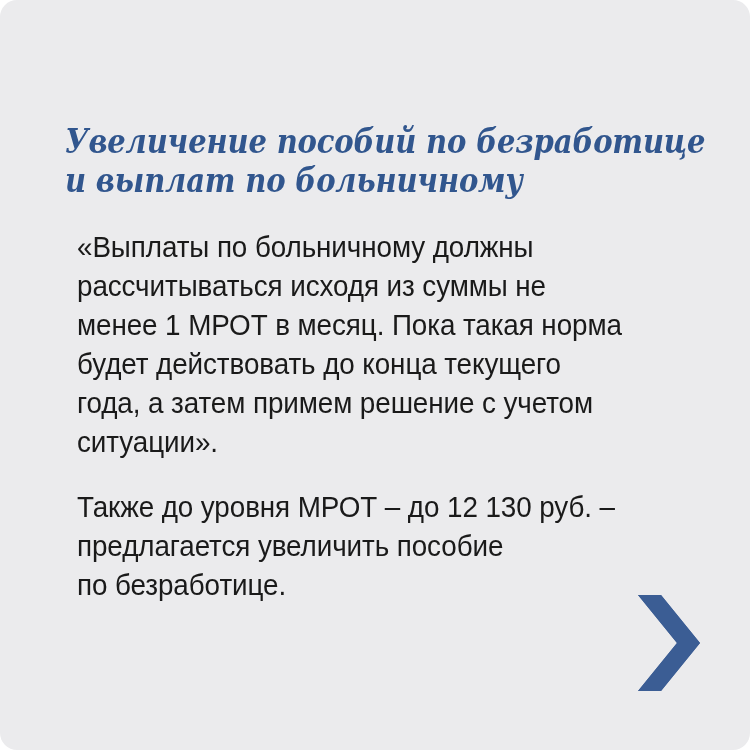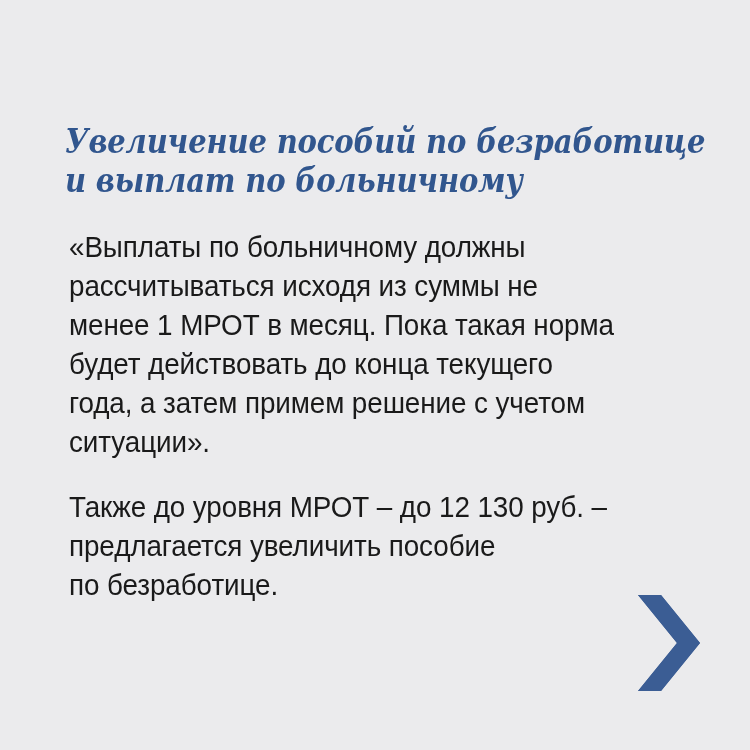--- a/index.html
+++ b/index.html
@@ -14,20 +14,21 @@
     font-family: "Liberation Sans", sans-serif;
   }
 
   .card {
     position: relative;
     width: 750px;
     height: 750px;
     background: #EBEBED;
     box-sizing: border-box;
     overflow: hidden;
+    border-radius: 17px;
   }
 
   .content {
     position: absolute;
     left: 65px;
     top: 122px;
     width: 640px;
   }
 
   
@@ -41,21 +42,21 @@
     letter-spacing: -0.2px;
     margin: 0 0 28px 0;
     transform: scaleX(0.88);
     transform-origin: left top;
     width: 740px;
     white-space: pre-line;
   }
 
   
   .body-block {
-    margin: 4px;
+    margin: 12px;
   }
 
   .para {
     font-family: "Liberation Sans", sans-serif;
     font-weight: 400;
     font-size: 29px;
     line-height: 39px;
     color: #1A1A1A;
     margin: 0 0 26px 0;
     letter-spacing: -0.1px;

